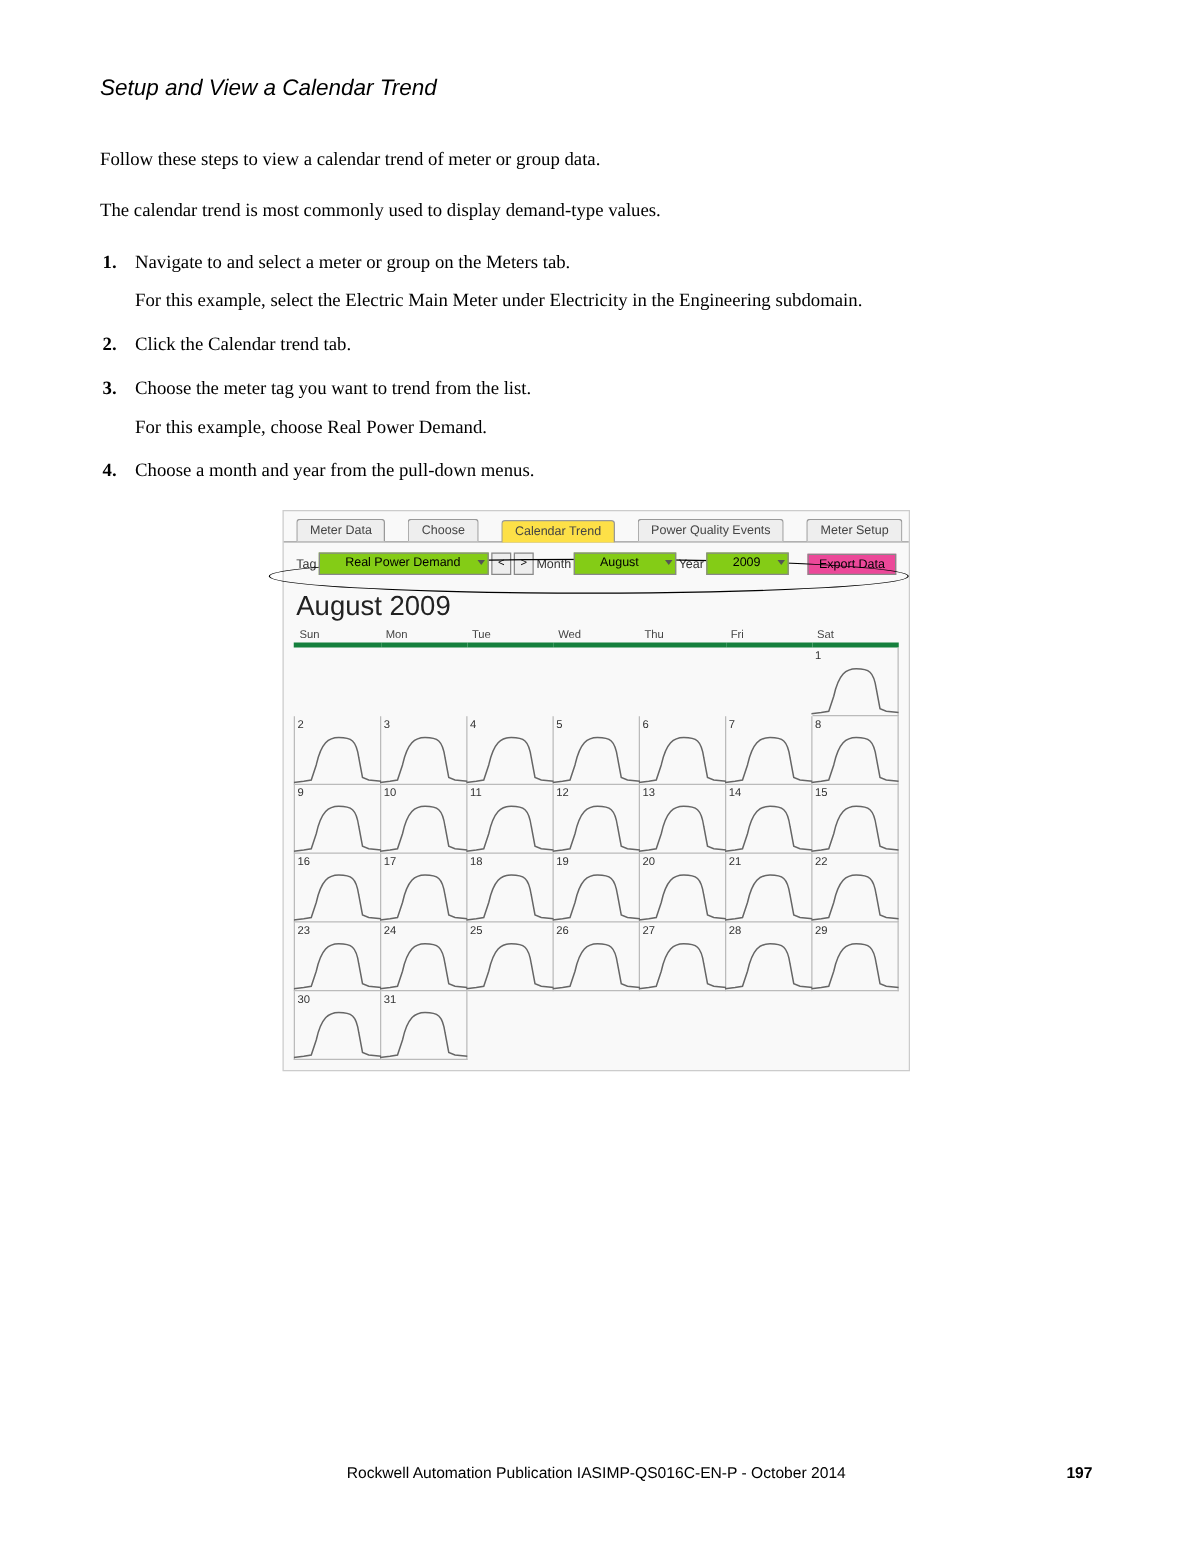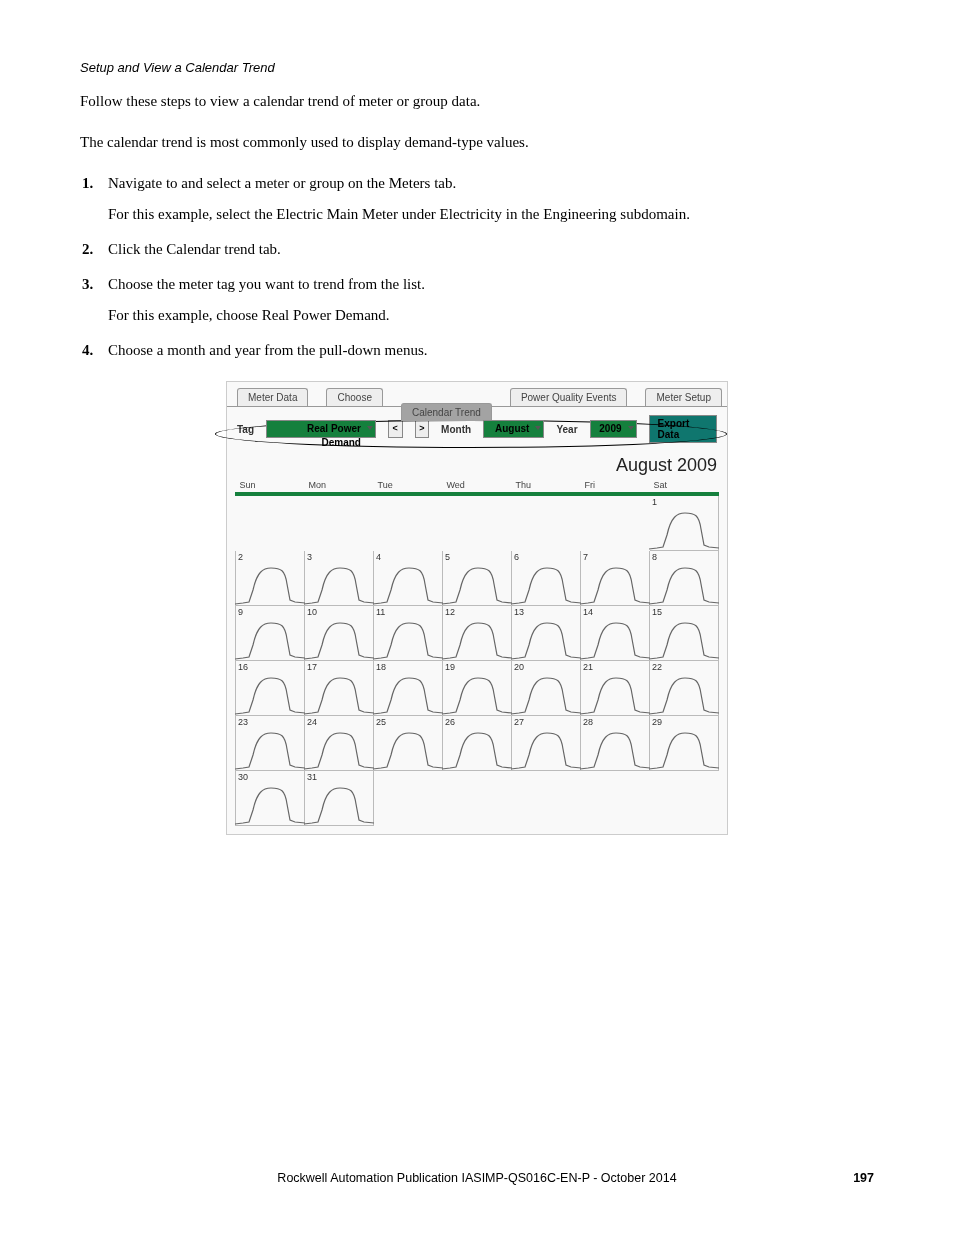--- a/index.html
+++ b/index.html
@@ -23,23 +23,23 @@
     font-family: Arial, Helvetica, sans-serif;
     font-size: 13px;
     padding-bottom: 6px;
     border-bottom: 2px solid #000;
     margin-bottom: 50px;
   }
   .header-bar .doc-title { margin-right: 18px; }
   .header-bar .chapter { font-weight: bold; }
   .section-title {
     font-style: italic;
-    font-size: 13px;
+    font-size: 18px;
     font-family: Arial, Helvetica, sans-serif;
-    margin-bottom: 16px;
+    margin-bottom: 37px;
   }
   .body-para {
     font-size: 15px;
     margin-bottom: 20px;
     line-height: 1.4;
   }
   ol.steps {
     list-style: none;
     counter-reset: step;
     padding-left: 28px;
@@ -91,43 +91,41 @@
     padding: 3px 10px;
     border: 1px solid #999;
     border-bottom: none;
     border-radius: 3px 3px 0 0;
     background: #eee;
     font-size: 10px;
     color: #444;
     white-space: nowrap;
   }
   .tab.active {
-    background: #a3a3a3;
-    position: relative;
-    top: 15px;
+    background: #fde047;
+    position: relative;
+    top: 1px;
   }
   .toolbar {
     display: flex;
     align-items: center;
-    gap: 12px;
+    gap: 2px;
     padding: 8px 10px;
     font-size: 10px;
     border-top: 1px solid #999;
-    font-weight: bold;
   }
   .toolbar .lbl { color: #333; }
   .toolbar .select {
     border: 1px solid #888;
-    background: #15803d;
-    padding: 1px 14px 1px 4px;
+    background: #84cc16;
+    padding: 1px 14px 1px 20px;
     position: relative;
     font-size: 10px;
     height: 14px;
     line-height: 14px;
-    text-align: right;
   }
   .toolbar .select::after {
     content: "";
     position: absolute;
     right: 2px;
     top: 5px;
     border-left: 3px solid transparent;
     border-right: 3px solid transparent;
     border-top: 4px solid #555;
   }
@@ -136,30 +134,29 @@
     background: #eee;
     width: 14px;
     height: 16px;
     text-align: center;
     line-height: 14px;
     font-size: 9px;
   }
   .toolbar .export {
     margin-left: auto;
     border: 1px solid #888;
-    background: #0f766e;
+    background: #ec4899;
     padding: 2px 8px;
     font-size: 10px;
   }
   .month-title {
     padding: 4px 10px 2px 10px;
     font-family: Tahoma, Arial, sans-serif;
-    font-size: 18px;
+    font-size: 22px;
     color: #222;
-    text-align: right;
   }
   .cal {
     width: calc(100% - 16px);
     margin: 0 8px 8px 8px;
     border-collapse: collapse;
     table-layout: fixed;
   }
   .cal th {
     font-weight: normal;
     font-size: 9px;

